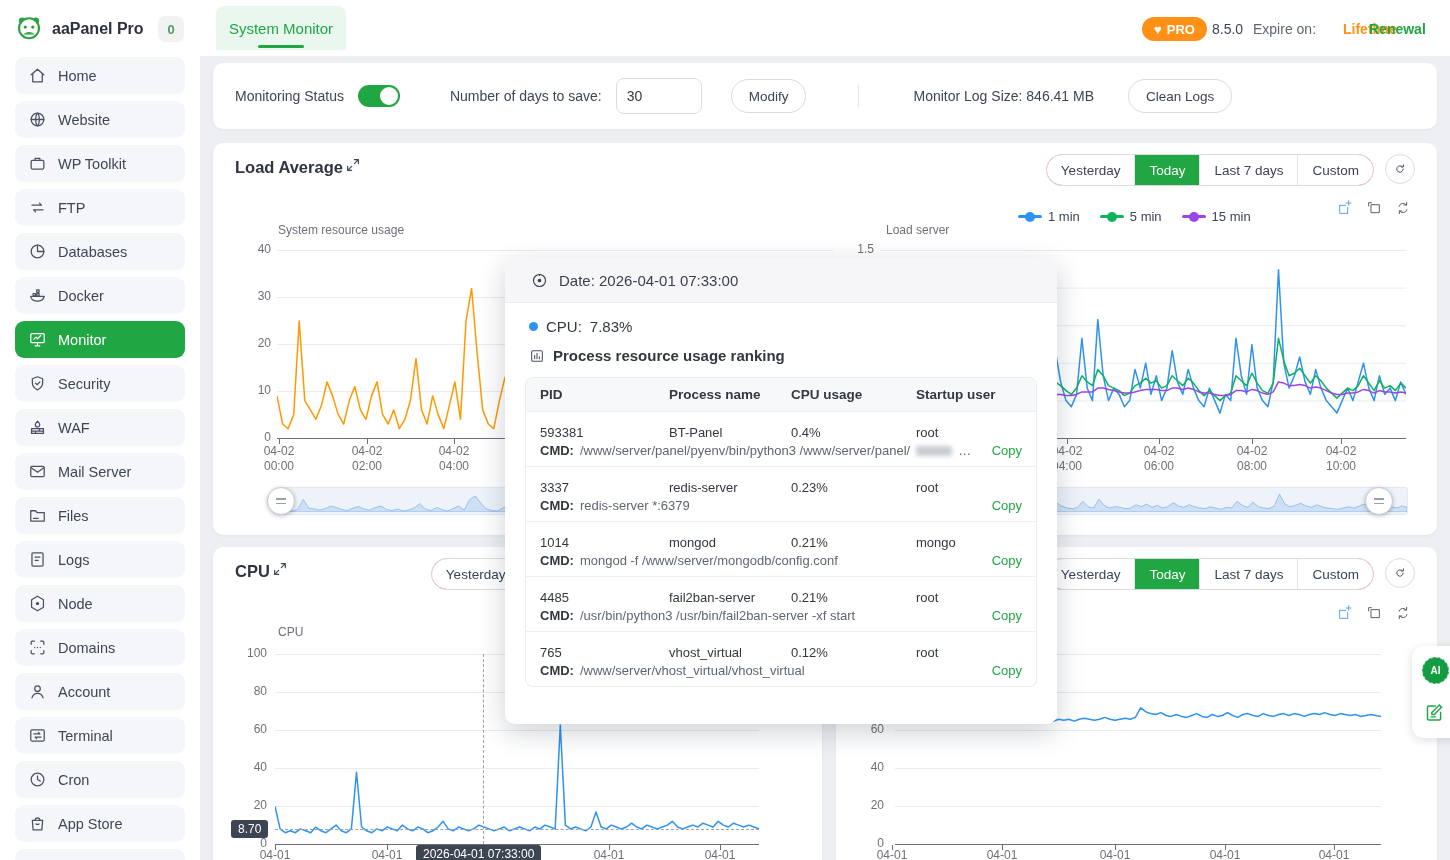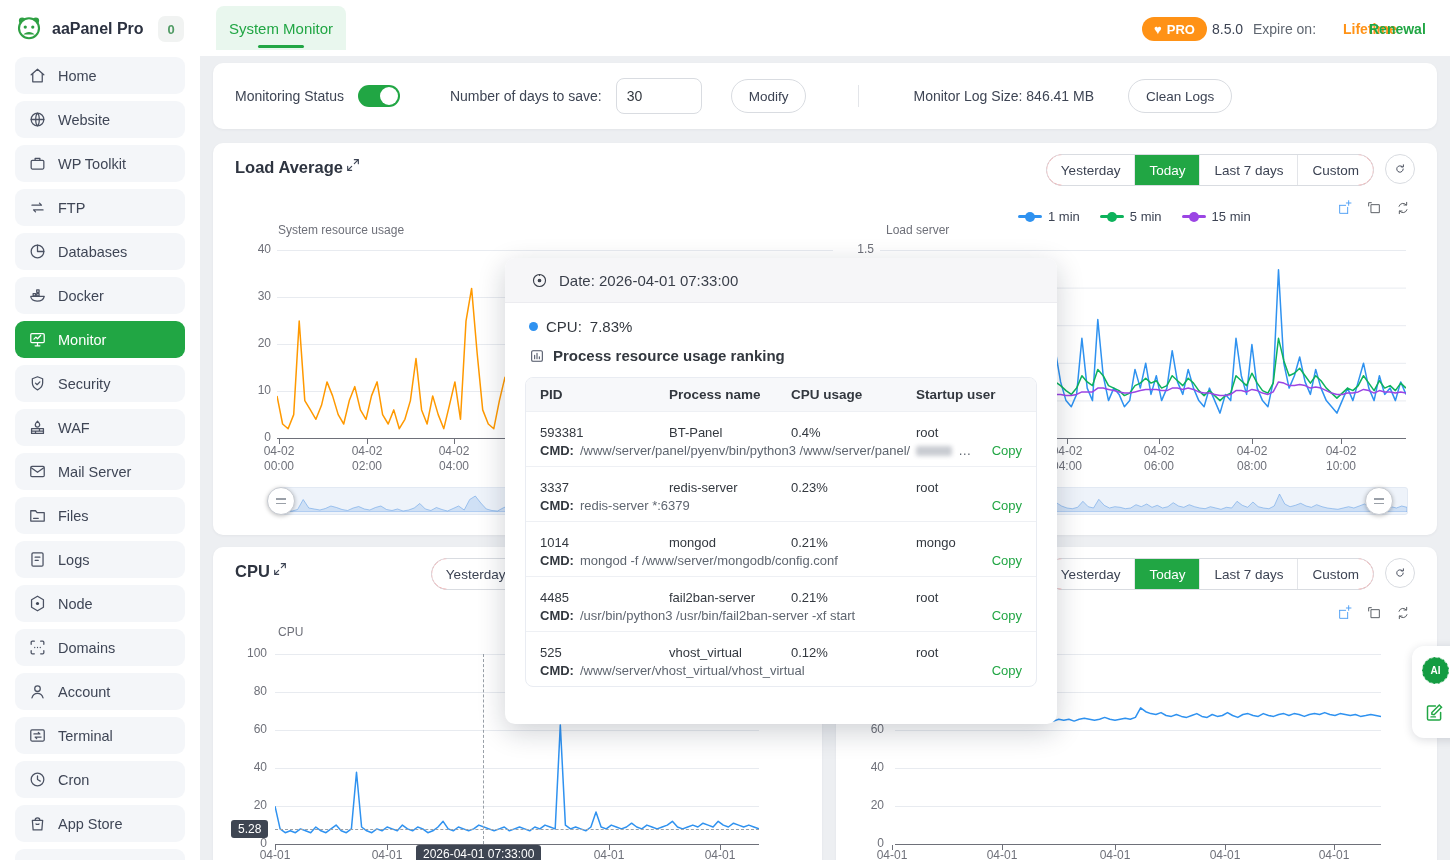--- a/index.html
+++ b/index.html
@@ -441,21 +441,21 @@
       <div class="axis-tickmark" style="left:174px;top:298px;"></div>
       <div class="xtick" style="left:252px;top:301px;width:68px;">04-01</div>
       <div class="axis-tickmark" style="left:286px;top:298px;"></div>
       <div class="xtick" style="left:362px;top:301px;width:68px;">04-01</div>
       <div class="axis-tickmark" style="left:396px;top:298px;"></div>
       <div class="xtick" style="left:473px;top:301px;width:68px;">04-01</div>
       <div class="axis-tickmark" style="left:507px;top:298px;"></div>
     </div>
   <div class="dashv" style="left:270px;top:107px;height:190px;"></div>
   <div class="dashh" style="left:62px;top:282px;width:484px;"></div>
-  <div class="dark-badge" style="left:18px;top:273px;">5.28</div>
+  <div class="dark-badge" style="left:18px;top:273px;">8.70</div>
   <div class="dark-badge" style="left:203px;top:298px;">2026-04-01 07:33:00</div>
 </div>
 
 <div class="card" id="right-card">
   <div class="seg" style="right:63px;">
     <button>Yesterday</button>
     <button class="active">Today</button>
     <button>Last 7 days</button>
     <button>Custom</button>
   </div>
@@ -588,21 +588,21 @@
             <span>root</span>
           </div>
           <div class="t-cmd">
             <b>CMD:</b>
             <span class="cmdtxt">/usr/bin/python3 /usr/bin/fail2ban-server -xf start</span>
             <span class="copy">Copy</span>
           </div>
         </div>
         <div class="t-row">
           <div class="t-main">
-            <span>525</span>
+            <span>765</span>
             <span>vhost_virtual</span>
             <span>0.12%</span>
             <span>root</span>
           </div>
           <div class="t-cmd">
             <b>CMD:</b>
             <span class="cmdtxt">/www/server/vhost_virtual/vhost_virtual</span>
             <span class="copy">Copy</span>
           </div>
         </div>

